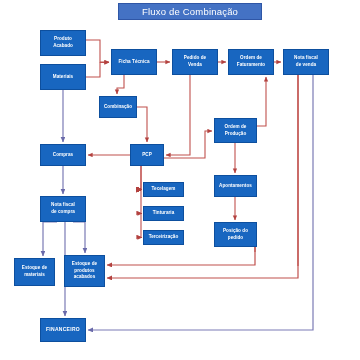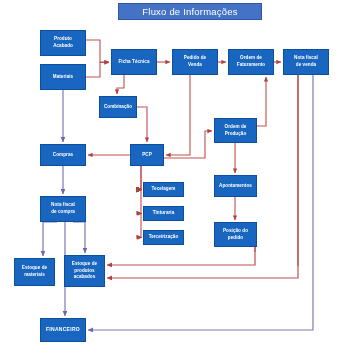--- a/index.html
+++ b/index.html
@@ -273,21 +273,21 @@
       <path d="M63,90 L63,142"></path>
       <path d="M63,166 L63,194"></path>
       <path d="M57,222 L43,222 L43,256"></path>
       <path d="M73,222 L85,222 L85,253"></path>
       <path d="M65,222 L65,316"></path>
       <path d="M313,75 L313,330 L88,330"></path>
     </g>
   </svg>
 
   <div class="title-bar" style="left: 118px; top: 3px; width: 144px; height: 17px;">
-    <span>Fluxo de Informações</span>
+    <span>Fluxo de Combinação</span>
   </div>
 
   <div id="nodes">
       <div class="node" style="left: 40px; top: 30px; width: 46px; height: 26px;">
         <span>
           <span style="display:block;font-style:normal">Produto</span>
           <span style="display:block;font-style:normal">Acabado</span>
         </span>
       </div>
       <div class="node" style="left: 40px; top: 64px; width: 46px; height: 26px;">

